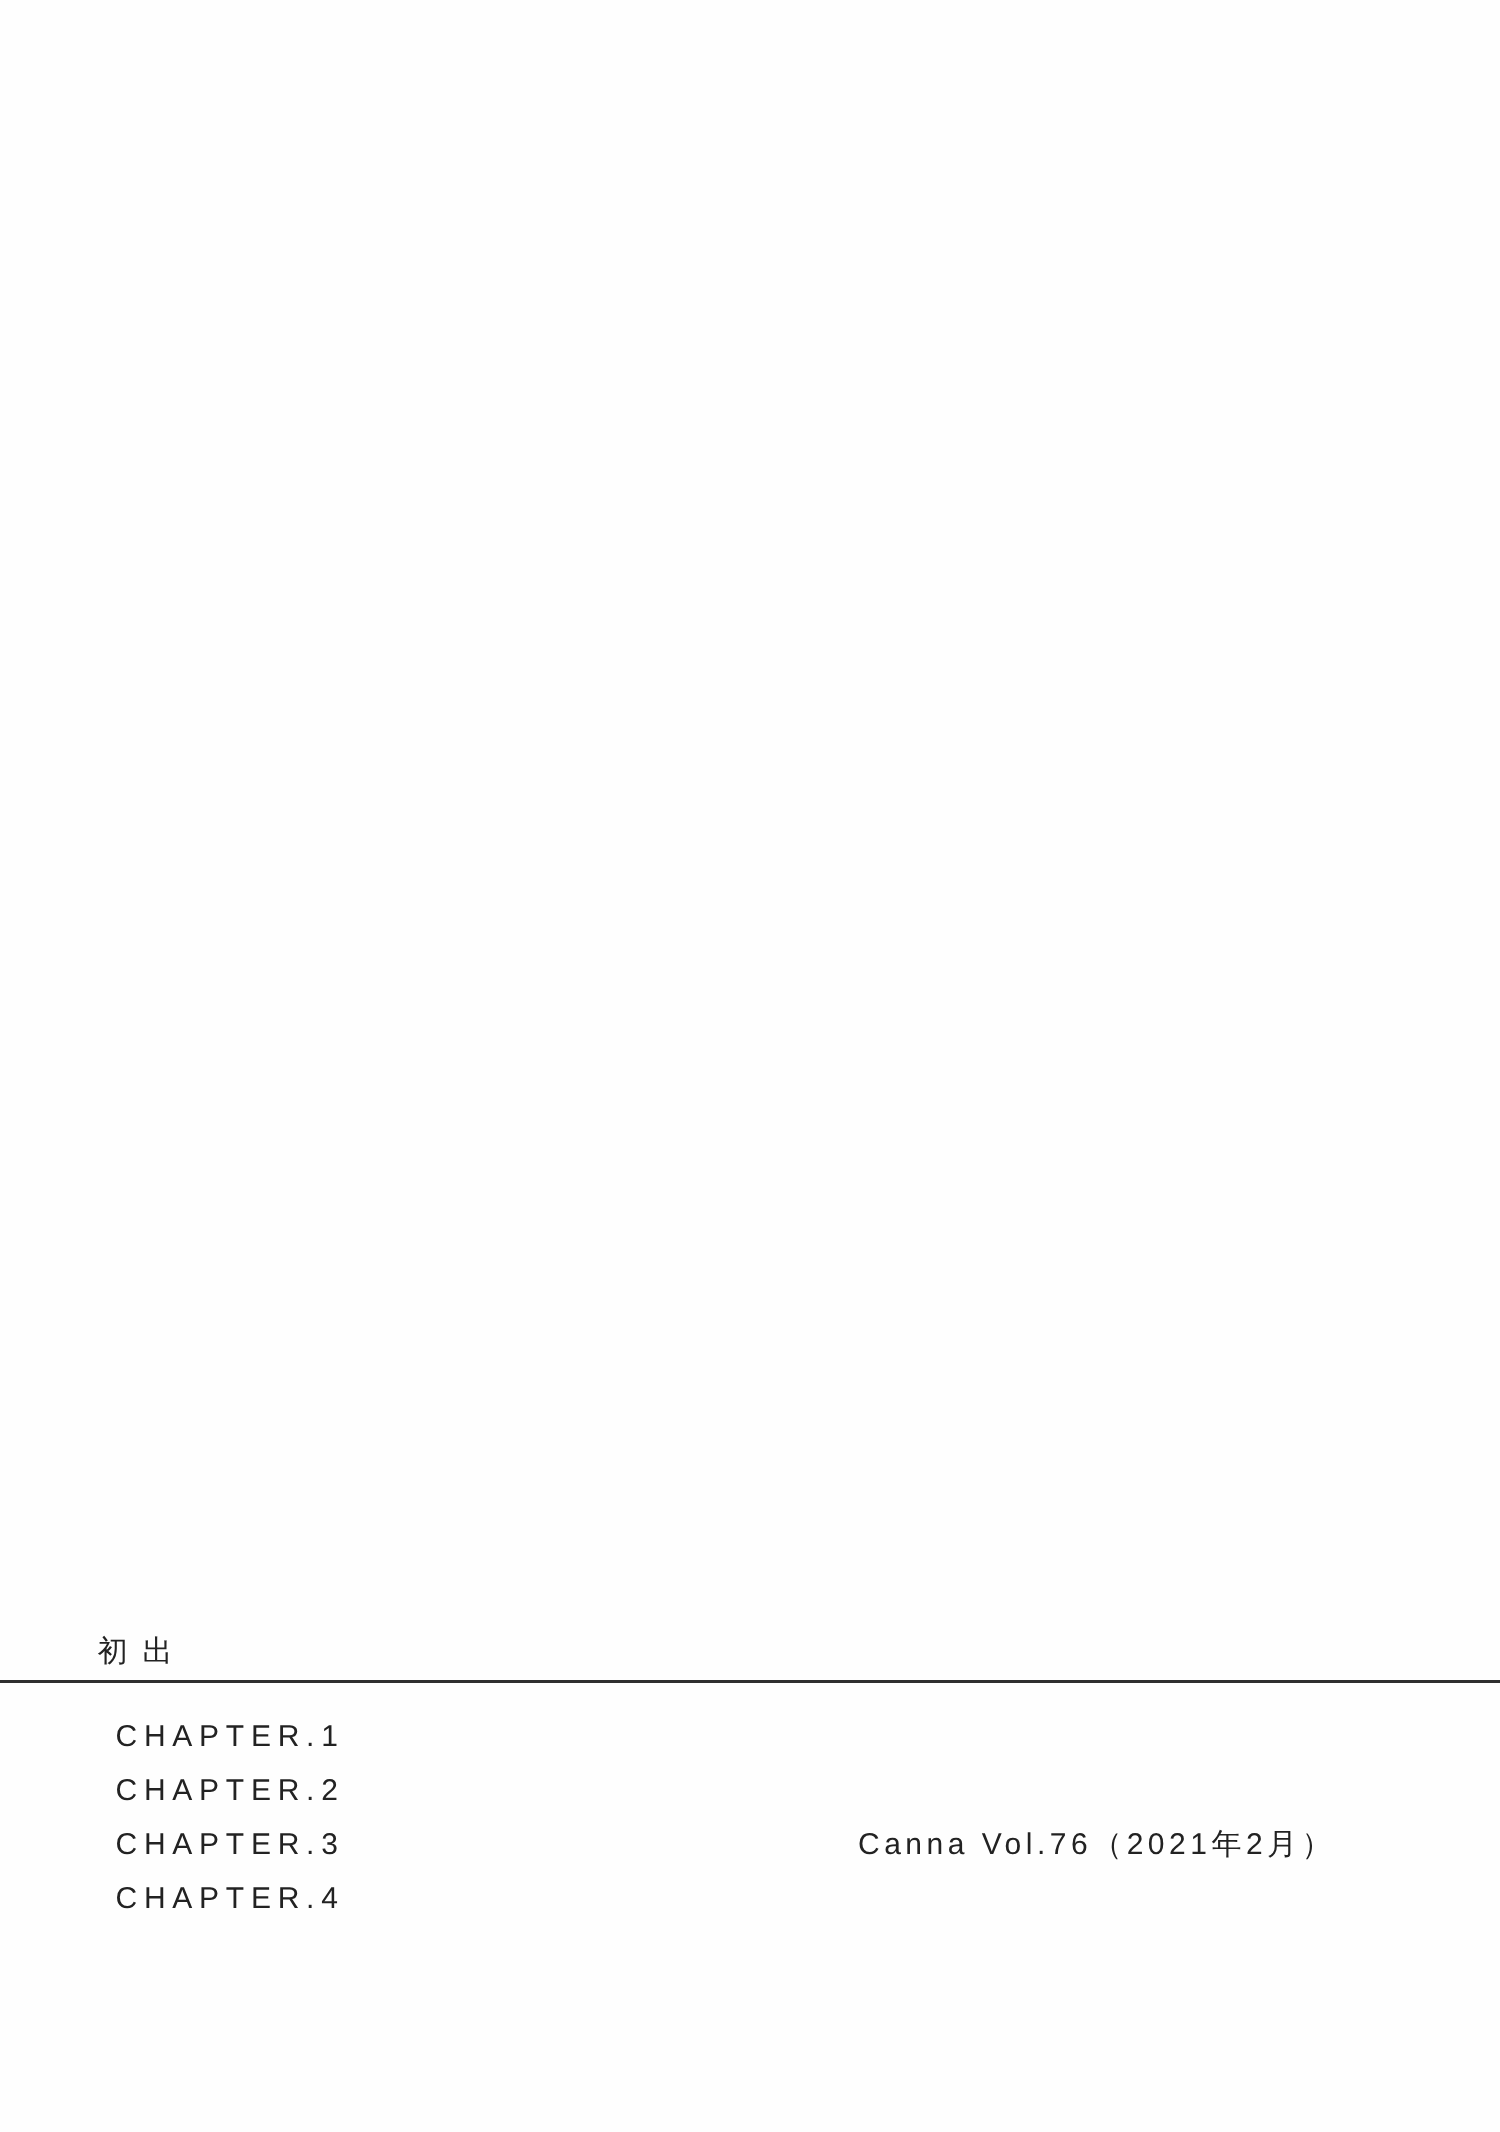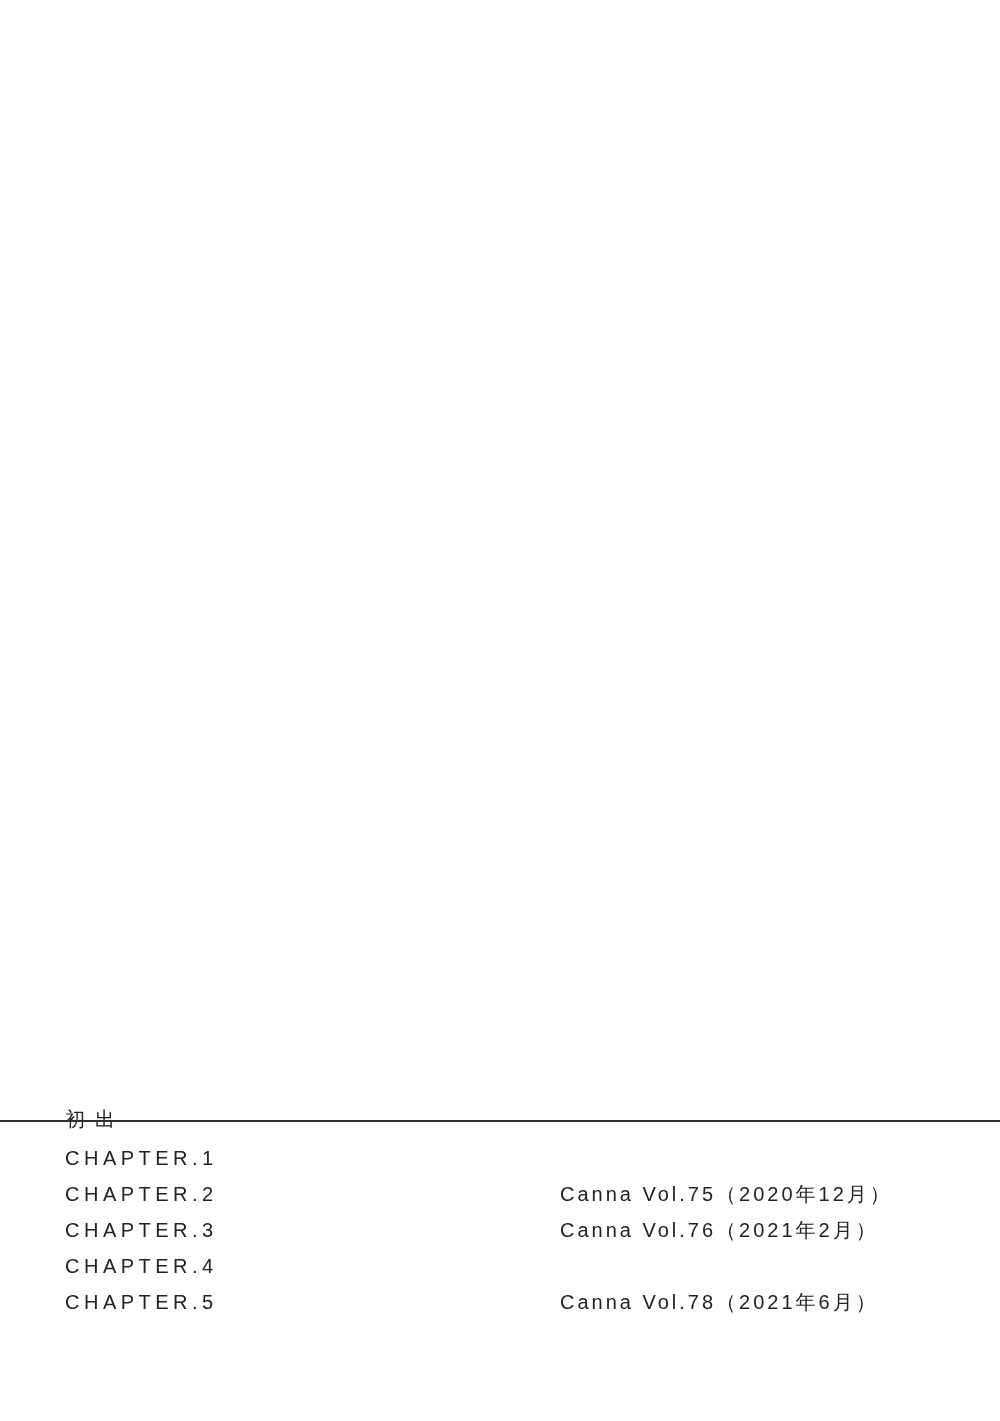--- a/index.html
+++ b/index.html
@@ -19,35 +19,35 @@
   }
   .colophon-heading {
     position: absolute;
     left: 65px;
     top: 1090px;
     font-size: 20px;
     line-height: 22px;
     letter-spacing: 10px;
     font-weight: 500;
     white-space: nowrap;
-    margin-top: 18px;
   }
   .divider {
     position: absolute;
     left: 0;
     top: 1120px;
     width: 1000px;
     height: 0;
     border-top: 2px solid #2f2f2f;
   }
   .entries {
     position: absolute;
     left: 0;
     top: 1148px;
     width: 820px;
+    padding-left: 12px;
   }
   .entry-row {
     position: relative;
     height: 36px;
   }
   .entry-chapter {
     position: absolute;
     left: 65px;
     top: 0;
     font-size: 20px;
@@ -75,32 +75,27 @@
   <div class="divider"></div>
 
   <div class="entries">
 
     <div class="entry-row">
       <span class="entry-chapter">CHAPTER.1</span>
     </div>
 
     <div class="entry-row">
       <span class="entry-chapter">CHAPTER.2</span>
-      <span class="entry-source">Canna Vol.75（2020年12月）</span>
     </div>
 
     <div class="entry-row">
       <span class="entry-chapter">CHAPTER.3</span>
       <span class="entry-source">Canna Vol.76（2021年2月）</span>
     </div>
 
     <div class="entry-row">
       <span class="entry-chapter">CHAPTER.4</span>
     </div>
 
-    <div class="entry-row">
-      <span class="entry-chapter">CHAPTER.5</span>
-      <span class="entry-source">Canna Vol.78（2021年6月）</span>
-    </div>
 
 
   </div>
 </div>
 
 </body></html>

